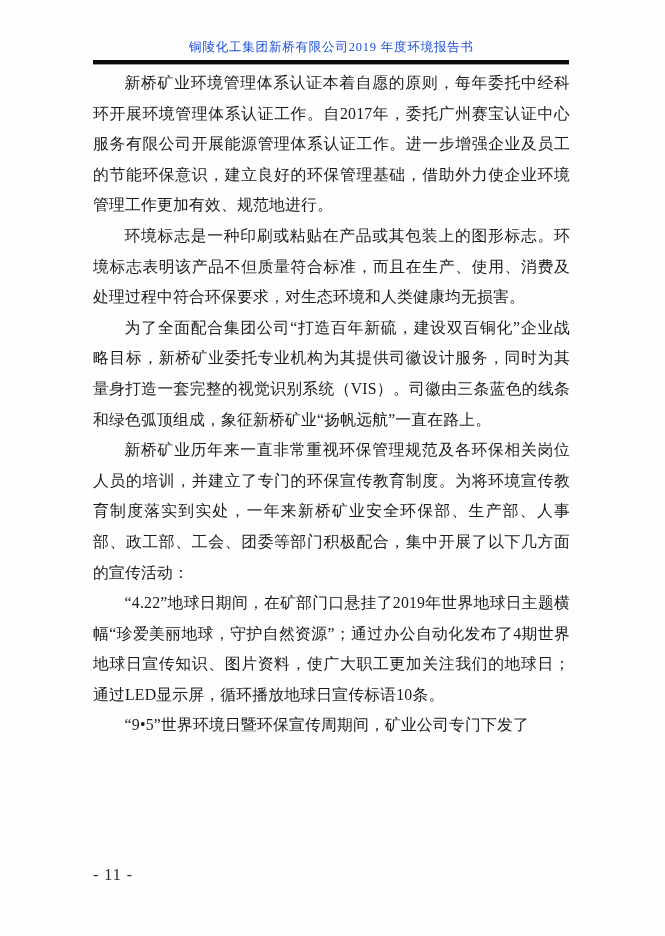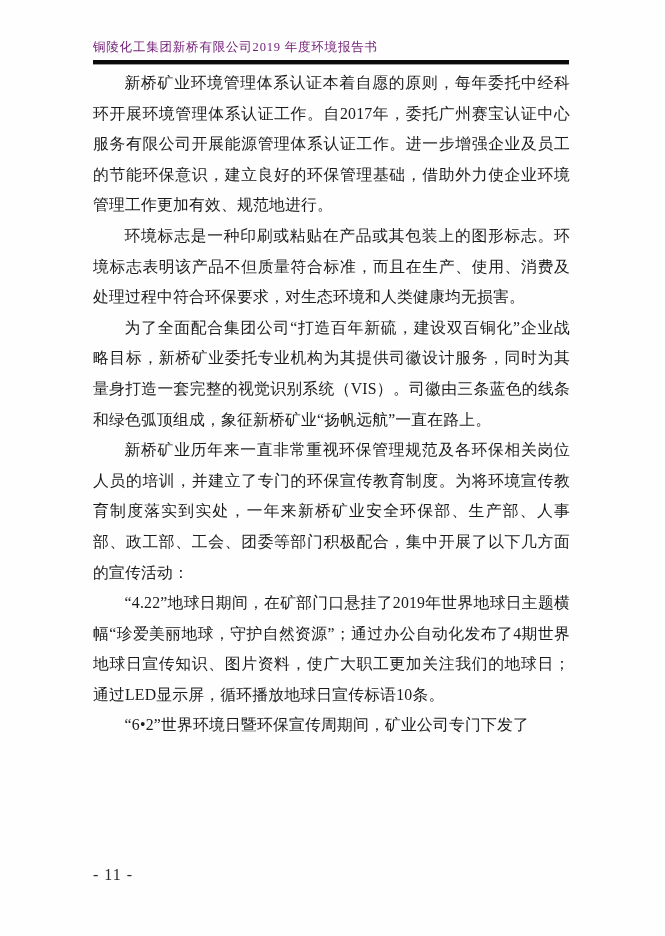--- a/index.html
+++ b/index.html
@@ -14,24 +14,24 @@
     background: #fefefe;
     overflow: hidden;
     font-family: "Liberation Serif", "DejaVu Serif", serif;
     color: #1b1b1b;
   }
   .header-title {
     position: absolute;
     top: 39px;
     left: 93px;
     width: 477px;
-    text-align: left;
+    text-align: center;
     font-size: 12.5px;
     letter-spacing: 0.8px;
-    color: #701a75;
+    color: #1d4ed8;
     white-space: nowrap;
   }
   .header-rule {
     position: absolute;
     top: 60px;
     left: 93px;
     width: 476px;
     height: 4px;
     background: #0a0a0a;
     box-shadow: 0 1px 0 #9a9a9a;
@@ -75,18 +75,18 @@
   <div class="header-title">铜陵化工集团新桥有限公司2019 年度环境报告书</div>
 
   <div class="header-rule"></div>
 
   <div class="doc-body">
     <p class="para">新桥矿业环境管理体系认证本着自愿的原则，每年委托中经科环开展环境管理体系认证工作。自2017年，委托广州赛宝认证中心服务有限公司开展能源管理体系认证工作。进一步增强企业及员工的节能环保意识，建立良好的环保管理基础，借助外力使企业环境管理工作更加有效、规范地进行。</p>
     <p class="para">环境标志是一种印刷或粘贴在产品或其包装上的图形标志。环境标志表明该产品不但质量符合标准，而且在生产、使用、消费及处理过程中符合环保要求，对生态环境和人类健康均无损害。</p>
     <p class="para">为了全面配合集团公司“打造百年新硫，建设双百铜化”企业战略目标，新桥矿业委托专业机构为其提供司徽设计服务，同时为其量身打造一套完整的视觉识别系统（VIS）。司徽由三条蓝色的线条和绿色弧顶组成，象征新桥矿业“扬帆远航”一直在路上。</p>
     <p class="para">新桥矿业历年来一直非常重视环保管理规范及各环保相关岗位人员的培训，并建立了专门的环保宣传教育制度。为将环境宣传教育制度落实到实处，一年来新桥矿业安全环保部、生产部、人事部、政工部、工会、团委等部门积极配合，集中开展了以下几方面的宣传活动：</p>
     <p class="para">“4.22”地球日期间，在矿部门口悬挂了2019年世界地球日主题横幅“珍爱美丽地球，守护自然资源”；通过办公自动化发布了4期世界地球日宣传知识、图片资料，使广大职工更加关注我们的地球日；通过LED显示屏，循环播放地球日宣传标语10条。</p>
-    <p class="para">“6•2”世界环境日暨环保宣传周期间，矿业公司专门下发了</p>
+    <p class="para">“9•5”世界环境日暨环保宣传周期间，矿业公司专门下发了</p>
   </div>
 
   <div class="page-number">- 11 -</div>
 
 </div>
 
 </body></html>

